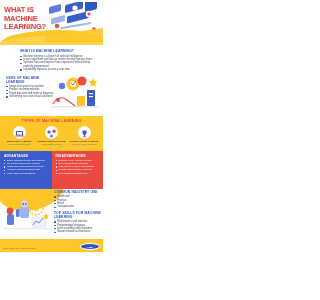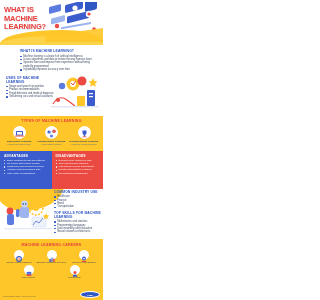--- a/index.html
+++ b/index.html
@@ -2,21 +2,21 @@
 <html><head>
 <meta charset="utf-8">
 <style>
   * { margin:0; padding:0; box-sizing:border-box; }
   html,body { background:#ffffff; }
   body {
     width:103px; height:300px;
     font-family:"Liberation Sans", sans-serif;
     overflow:hidden; position:relative;
   }
-  .poster { position:relative; width:103px; height:300px; background:#fff; overflow:hidden; }
+  .poster { position:relative; width:103px; height:252px; background:#fff; overflow:hidden; }
 
   
   .header { position:relative; height:45px; background:#ffffff; overflow:hidden; }
   .hdr-title {
     position:absolute; left:4px; top:6px; width:48px;
     color:#e8413f; font-weight:bold; font-size:7.5px; line-height:8.5px;
     letter-spacing:-0.2px; text-shadow:0.5px 0.5px 0 rgba(0,0,0,.08);
   }
   .hdr-art { position:absolute; right:0; top:2px; width:58px; height:40px; }
 

